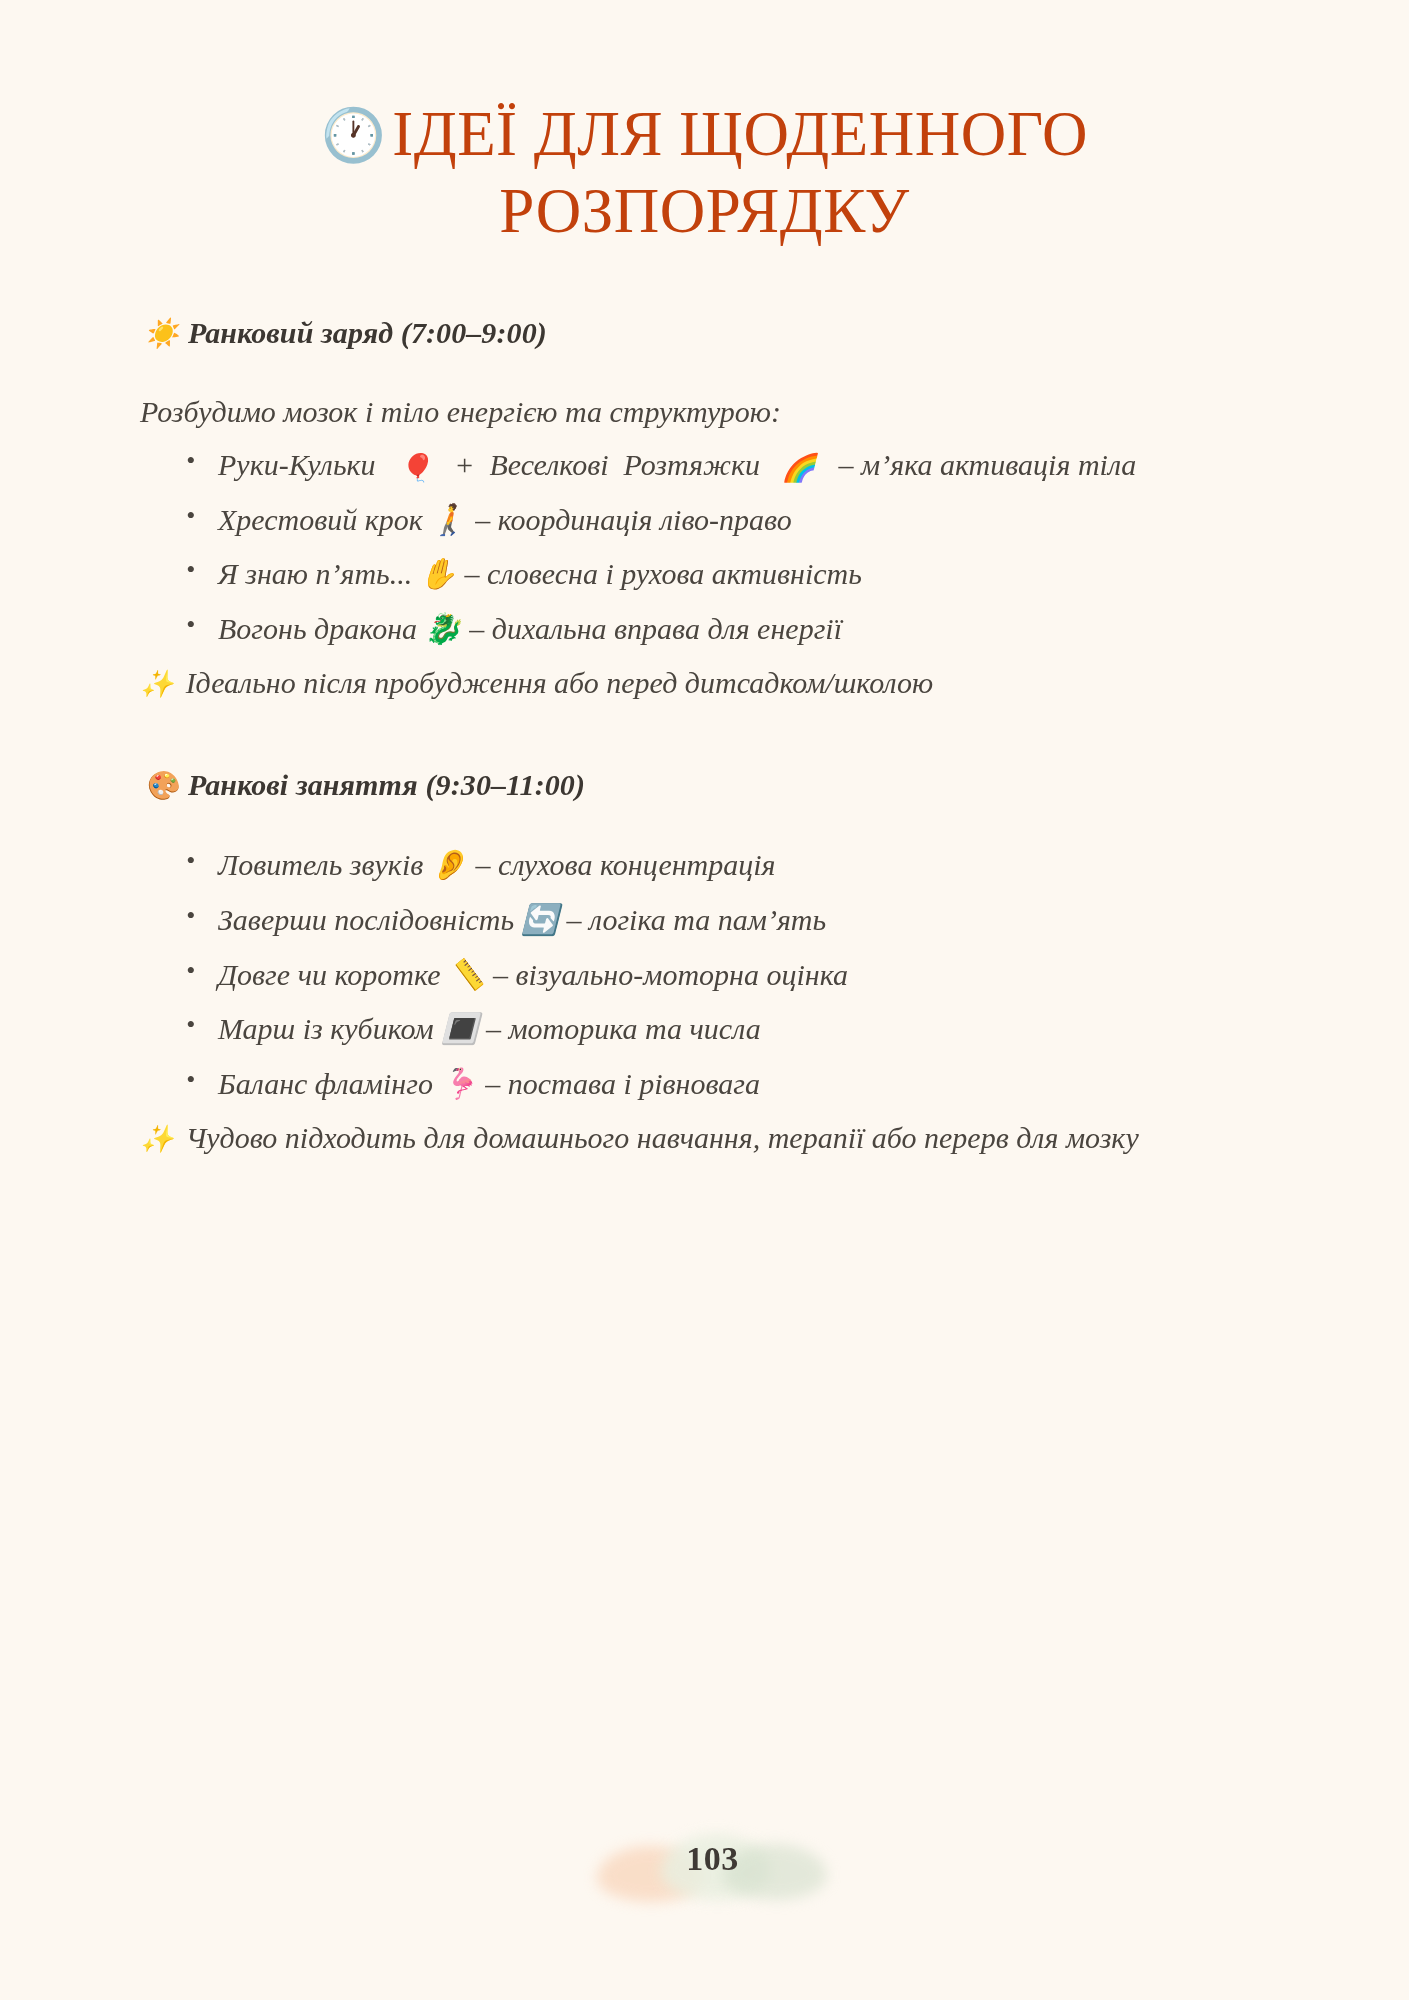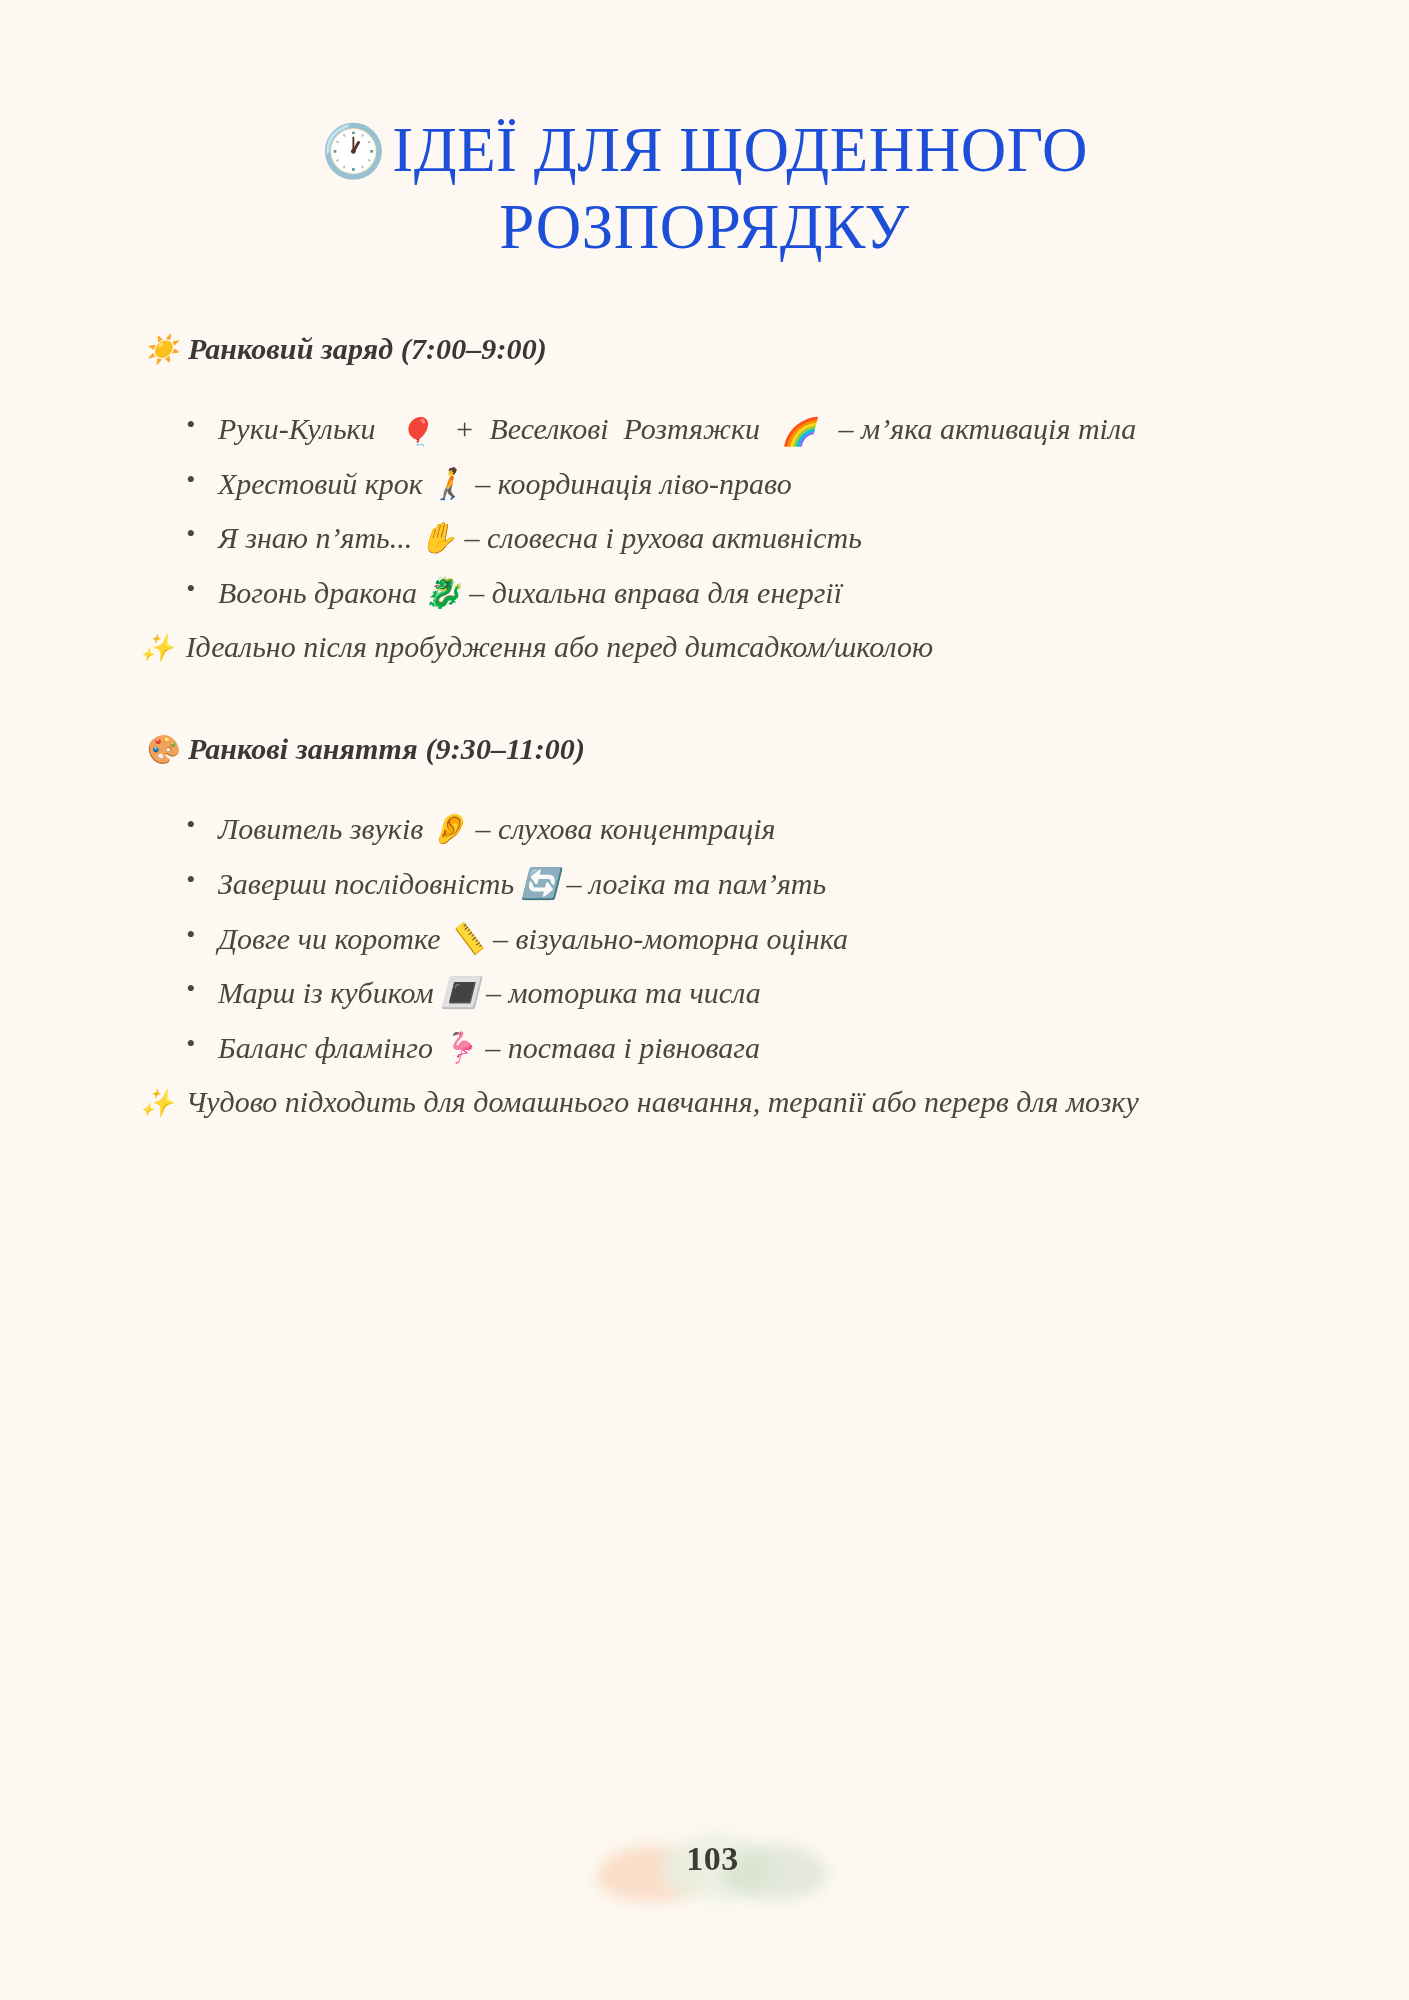--- a/index.html
+++ b/index.html
@@ -29,22 +29,22 @@
   .title-block {
     padding-top: 96px;
     text-align: center;
   }
   .doc-title {
     font-family: "Liberation Serif", "DejaVu Serif", serif;
     font-size: 63px;
     line-height: 1.22;
     font-weight: 400;
     letter-spacing: 0.5px;
-    color: #1d4ed8;
-    margin: 16px;
+    color: #c2410c;
+    margin: 0;
     text-transform: uppercase;
     max-width: 800px;
     margin-left: auto;
     margin-right: auto;
   }
   .title-emoji {
     font-size: 52px;
     vertical-align: 0.04em;
     margin-right: 6px;
   }
@@ -164,20 +164,21 @@
 
   <div class="title-block">
     <h1 class="doc-title"><span class="title-emoji">🕐</span><span>ІДЕЇ ДЛЯ ЩОДЕННОГО РОЗПОРЯДКУ</span></h1>
   </div>
 
   <div class="content">
 
     <div class="section">
       <h2 class="section-heading"><span class="sec-emoji">☀️</span><span>Ранковий заряд (7:00–9:00)</span></h2>
 
+      <p class="lead">Розбудимо мозок і тіло енергією та структурою:</p>
 
       <ul class="items">
         <li><span class="justify">Руки-Кульки&nbsp;&nbsp;&nbsp;<span class="li-em">🎈</span>&nbsp;&nbsp;&nbsp;+&nbsp; Веселкові&nbsp; Розтяжки&nbsp;&nbsp; <span class="li-em">🌈</span>&nbsp;&nbsp; – м’яка активація тіла</span></li>
         <li><span>Хрестовий крок 🚶 – координація ліво-право</span></li>
         <li><span>Я знаю п’ять... ✋ – словесна і рухова активність</span></li>
         <li><span>Вогонь дракона 🐉 – дихальна вправа для енергії</span></li>
       </ul>
 
       <p class="note"><span class="note-emoji">✨</span><span>Ідеально після пробудження або перед дитсадком/школою</span></p>
     </div>

